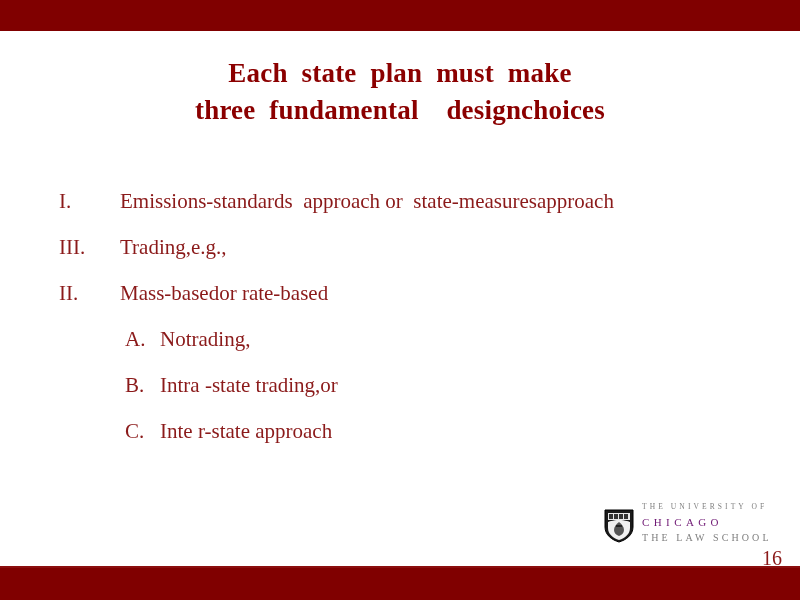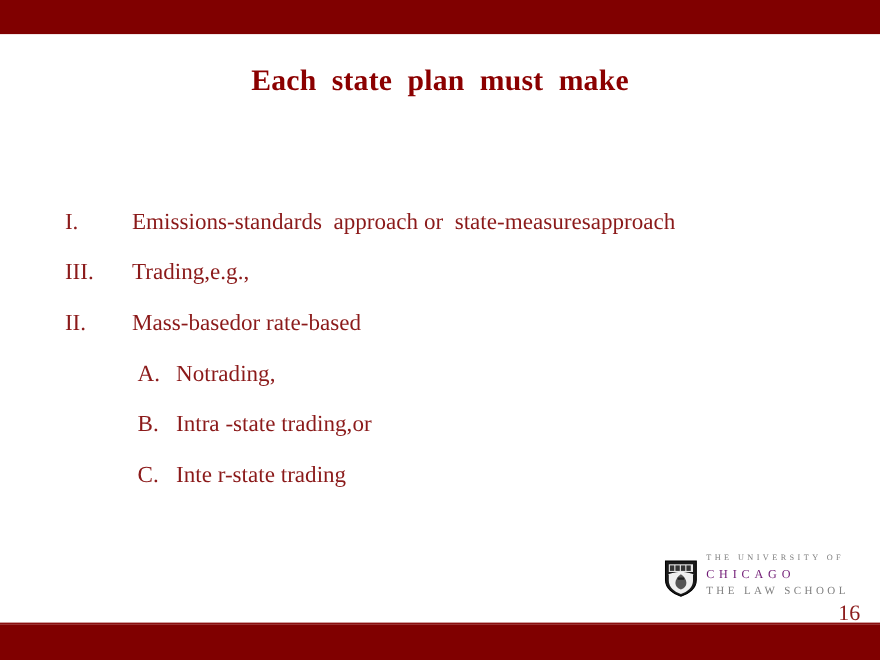--- a/index.html
+++ b/index.html
@@ -154,20 +154,21 @@
 </style>
 </head>
 <body>
 
 <div class="slide">
 
   <div class="bar-top"></div>
 
   <div class="title-block">
     <span class="title-line">Each  state  plan  must  make</span>
+    <span class="title-line">three  fundamental    designchoices</span>
   </div>
 
   <div class="body-list">
 
     <div class="li-row level1">
       <span class="marker">I.</span>
       <span class="li-text">Emissions-standards  approach or  state-measuresapproach</span>
     </div>
 
     <div class="li-row level1">
@@ -185,21 +186,21 @@
       <span class="li-text">Notrading,</span>
     </div>
 
     <div class="li-row level2">
       <span class="marker">B.</span>
       <span class="li-text">Intra -state trading,or</span>
     </div>
 
     <div class="li-row level2">
       <span class="marker">C.</span>
-      <span class="li-text">Inte r-state trading</span>
+      <span class="li-text">Inte r-state approach</span>
     </div>
 
   </div>
 
   <div class="logo">
     <span class="crest">
       <svg width="30" height="34" viewBox="0 0 30 34" xmlns="http://www.w3.org/2000/svg">
         <path d="M1 1 H29 V18 C29 26 22 31 15 33 C8 31 1 26 1 18 Z" fill="#1a1a1a" stroke="#000000" stroke-width="1"></path>
         <rect x="4" y="4" width="22" height="7" fill="#e8e8e8"></rect>
         <rect x="5" y="5" width="4" height="5" fill="#333333"></rect>

